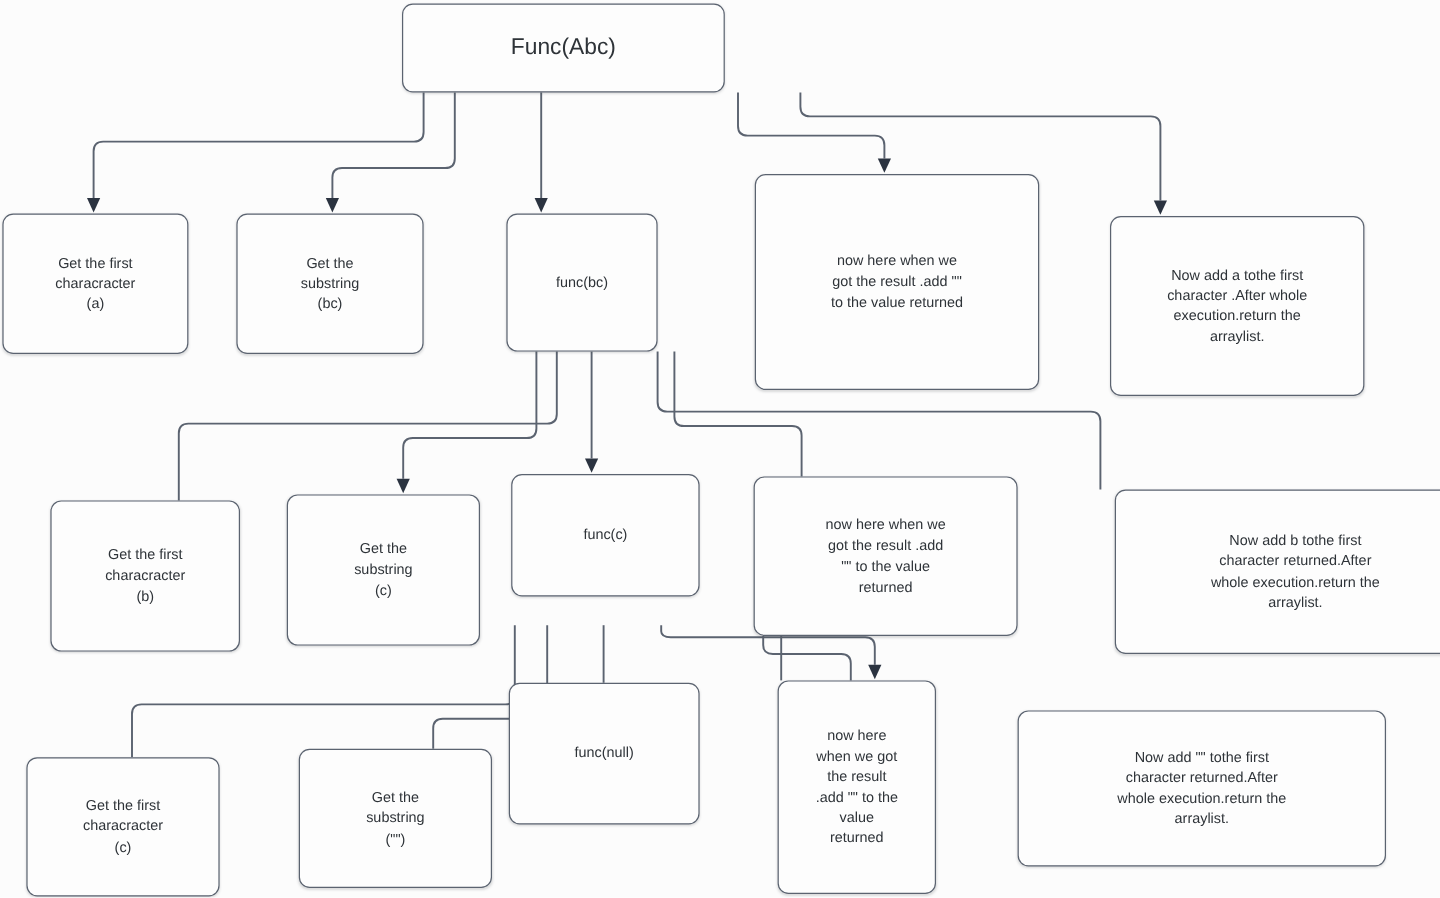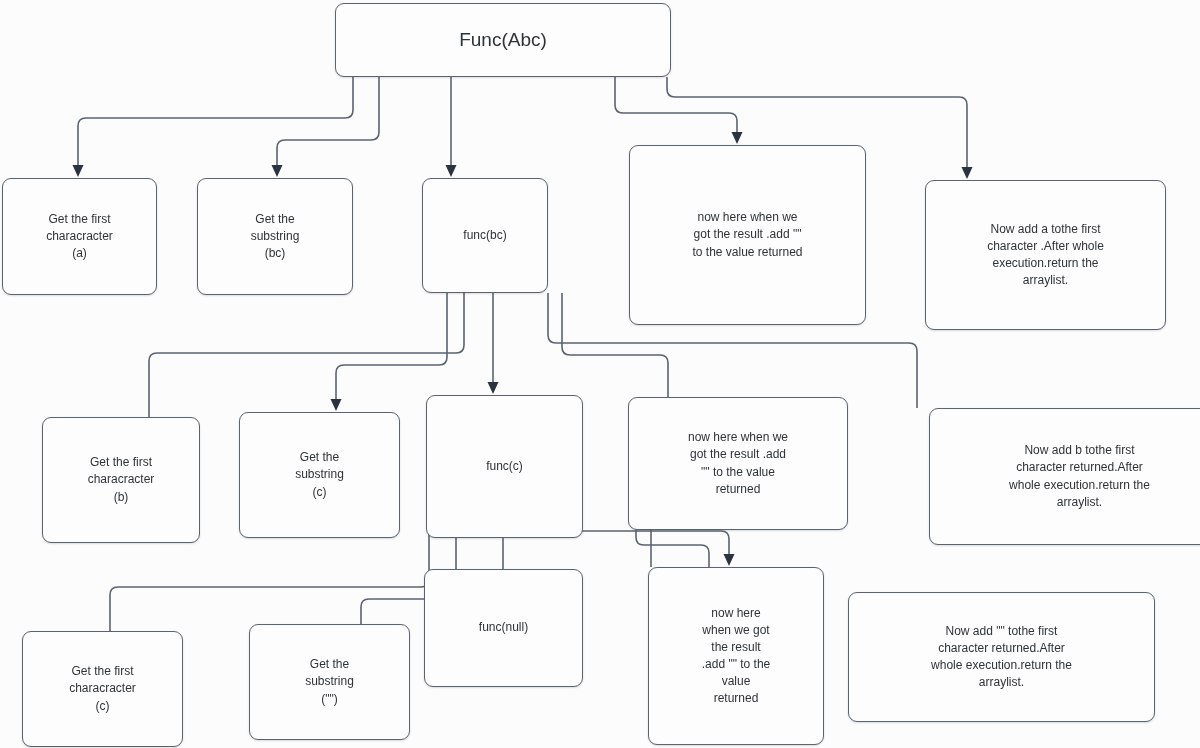--- a/index.html
+++ b/index.html
@@ -72,58 +72,58 @@
       <path d="M 562 293 L 562 347 Q 562 355 570 355 L 660 355 Q 668 355 668 363 L 668 397" class="edge" stroke="#5b6370"></path>
       <path d="M 429 521 L 429 579 Q 429 587 421 587 L 118 587 Q 110 587 110 595 L 110 631" class="edge" stroke="#5b6370"></path>
       <path d="M 456 521 L 456 591 Q 456 599 448 599 L 369 599 Q 361 599 361 607 L 361 624" class="edge" stroke="#5b6370"></path>
       <path d="M 503 521 L 503 569" class="edge" stroke="#5b6370"></path>
       <path d="M 551 521 L 551 526 Q 551 531 559 531 L 721 531 Q 729 531 729 539 L 729 554" class="edge" stroke="#5b6370"></path>
       <polygon points="723.5,554 734.5,554 729,566" class="arrowhead" fill="#2b3340"></polygon>
       <path d="M 636 530 L 636 537.5 Q 636 545 644 545 L 701 545 Q 709 545 709 553 L 709 567" class="edge" stroke="#5b6370"></path>
       <path d="M 651 530 L 651 567" class="edge" stroke="#5b6370"></path>
     </svg>
 
-<div class="node title" style="left: 335px; top: 3px; width: 336px; height: 74px;">
+<div class="node title" style="left: 335px; top: 3px; width: 269px; height: 74px;">
       <span class="lbl">Func(Abc)</span>
     </div>
     <div class="node" style="left: 2px; top: 178px; width: 155px; height: 117px;">
       <span class="lbl">Get the first
 characracter
 (a)</span>
     </div>
     <div class="node" style="left: 197px; top: 178px; width: 156px; height: 117px;">
       <span class="lbl">Get the
 substring
 (bc)</span>
     </div>
     <div class="node" style="left: 422px; top: 178px; width: 126px; height: 115px;">
       <span class="lbl">func(bc)</span>
     </div>
     <div class="node" style="left: 629px; top: 145px; width: 237px; height: 180px;">
       <span class="lbl">now here when we
 got the result .add ""
 to the value returned</span>
     </div>
-    <div class="node" style="left: 925px; top: 180px; width: 241px; height: 150px;">
+    <div class="node" style="left: 925px; top: 180px; width: 212px; height: 150px;">
       <span class="lbl">Now add a tothe first
 character .After whole
 execution.return the
 arraylist.</span>
     </div>
     <div class="node" style="left: 42px; top: 417px; width: 158px; height: 126px;">
       <span class="lbl">Get the first
 characracter
 (b)</span>
     </div>
     <div class="node" style="left: 239px; top: 412px; width: 161px; height: 126px;">
       <span class="lbl">Get the
 substring
 (c)</span>
     </div>
-    <div class="node" style="left: 426px; top: 395px; width: 157px; height: 143px;">
+    <div class="node" style="left: 426px; top: 395px; width: 157px; height: 102px;">
       <span class="lbl">func(c)</span>
     </div>
     <div class="node" style="left: 628px; top: 397px; width: 220px; height: 133px;">
       <span class="lbl">now here when we
 got the result .add
 "" to the value
 returned</span>
     </div>
     <div class="node" style="left: 929px; top: 408px; width: 301px; height: 137px;">
       <span class="lbl">Now add b tothe first
@@ -137,21 +137,21 @@
 (c)</span>
     </div>
     <div class="node" style="left: 249px; top: 624px; width: 161px; height: 116px;">
       <span class="lbl">Get the
 substring
 ("")</span>
     </div>
     <div class="node" style="left: 424px; top: 569px; width: 159px; height: 118px; align-items: center;">
       <span class="lbl">func(null)</span>
     </div>
-    <div class="node" style="left: 648px; top: 567px; width: 176px; height: 178px;">
+    <div class="node" style="left: 648px; top: 567px; width: 132px; height: 178px;">
       <span class="lbl">now here
 when we got
 the result
 .add "" to the
 value
 returned</span>
     </div>
     <div class="node" style="left: 848px; top: 592px; width: 307px; height: 130px;">
       <span class="lbl">Now add "" tothe first
 character returned.After

